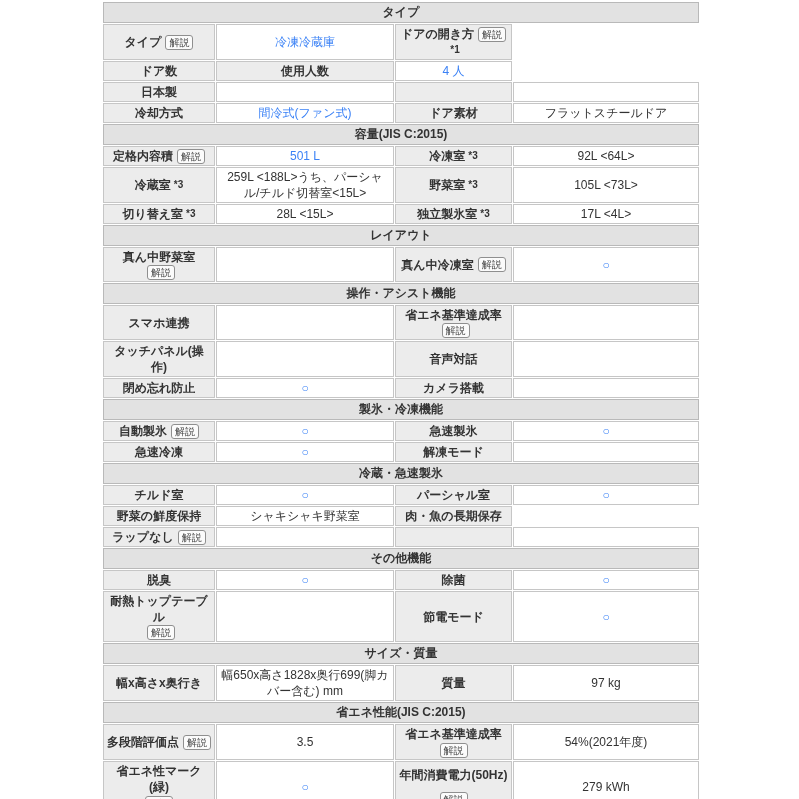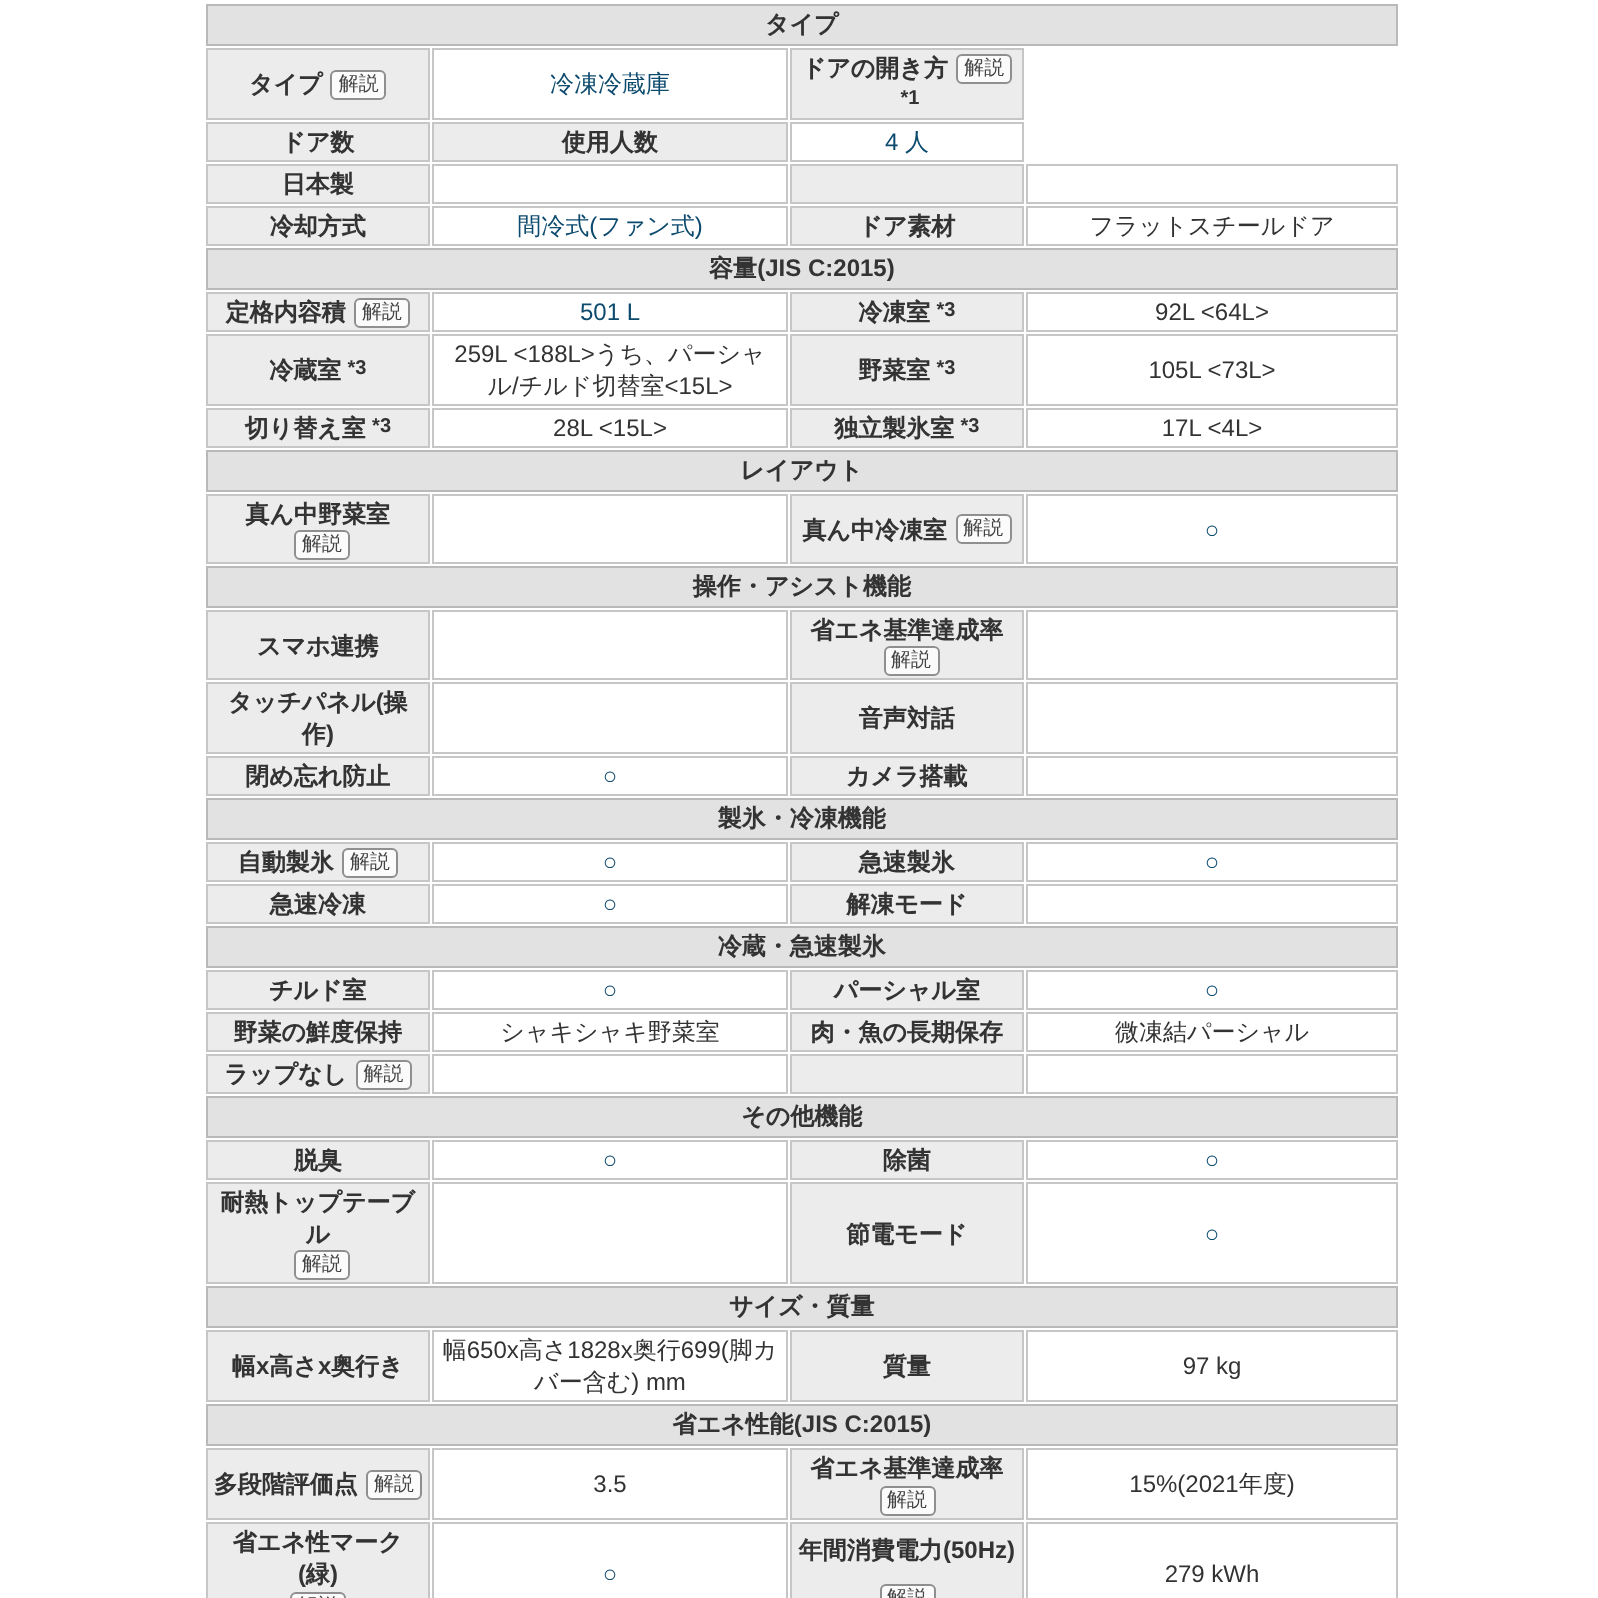--- a/index.html
+++ b/index.html
@@ -70,21 +70,21 @@
   }
   .badge-line {
     flex-basis: 100%;
     display: flex;
     align-items: center;
     justify-content: center;
     margin-top: 1px;
   }
   .badge-line .badge { margin-left: 0; }
   .v { white-space: pre-line; }
-  .v.link { color: #0c4a6e; cursor: pointer; }
+  .v.link { color: #3b82f6; cursor: pointer; }
 </style>
 </head>
 <body>
 
 <div class="spec-table">
     <div class="sec-header">タイプ</div>
     <div class="row">
       <div class="cell lbl">
         <div class="t">タイプ</div>
         <div class="badge">解説</div>
@@ -275,23 +275,20 @@
     <div class="row">
       <div class="cell lbl">
         <div class="t">野菜の鮮度保持</div>
       </div>
       <div class="cell val">
         <div class="v">シャキシャキ野菜室</div>
       </div>
       <div class="cell lbl">
         <div class="t">肉・魚の長期保存</div>
       </div>
-      <div class="cell val">
-        <div class="v">微凍結パーシャル</div>
-      </div>
     </div>
     <div class="row">
       <div class="cell lbl">
         <div class="t">ラップなし</div>
         <div class="badge">解説</div>
       </div>
       <div class="cell val"></div>
       <div class="cell lbl"></div>
       <div class="cell val"></div>
     </div>
@@ -347,21 +344,21 @@
       <div class="cell val">
         <div class="v">3.5</div>
       </div>
       <div class="cell lbl">
         <div class="t">省エネ基準達成率</div>
         <div class="badge-line">
           <div class="badge">解説</div>
         </div>
       </div>
       <div class="cell val">
-        <div class="v">15%(2021年度)</div>
+        <div class="v">54%(2021年度)</div>
       </div>
     </div>
     <div class="row">
       <div class="cell lbl">
         <div class="t">省エネ性マーク(緑)</div>
         <div class="badge-line">
           <div class="badge">解説</div>
         </div>
       </div>
       <div class="cell val">

